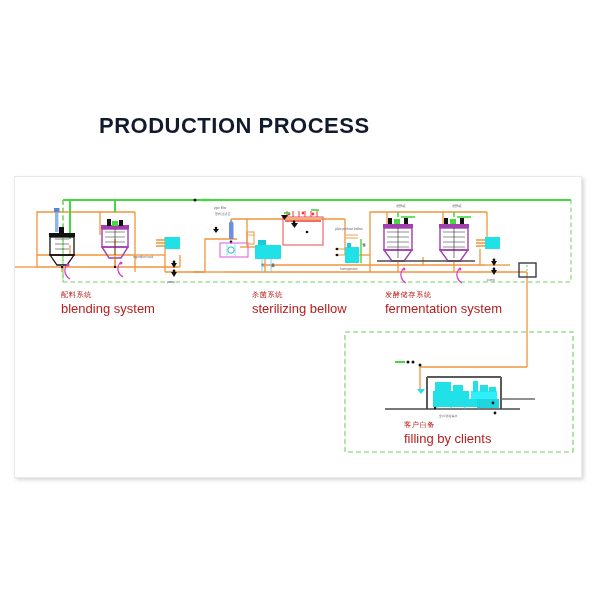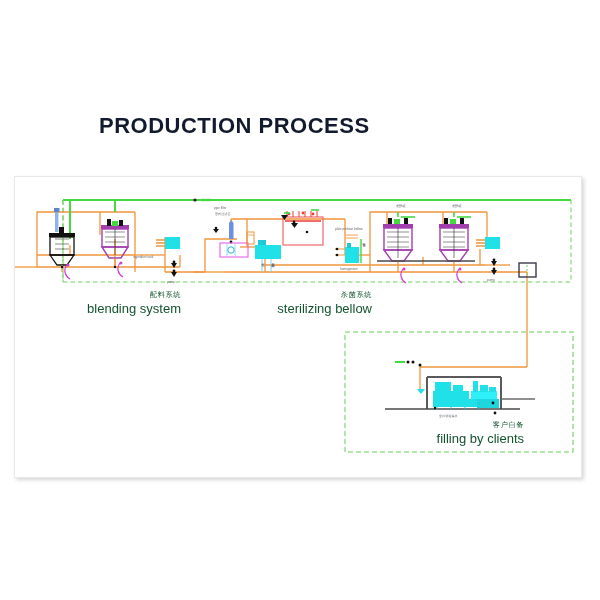--- a/index.html
+++ b/index.html
@@ -31,22 +31,22 @@
     width:566px; height:300px;
     background:#ffffff;
     border:1px solid #e8e8e8;
     box-shadow:2px 2px 4px rgba(0,0,0,0.16);
   }
   .canvas{position:absolute;left:0;top:0;width:566px;height:300px;}
 
   
   .cap{
     position:absolute;
-    text-align:right;
-    color:#14532d;
+    text-align:left;
+    color:#b91c1c;
     line-height:1.45;
     white-space:nowrap;
   }
   .cap .cn{font-size:7.2px;display:block;letter-spacing:0.6px;}
   .cap .en{font-size:13px;display:block;}
 
   
   .tlabel{
     position:absolute;
     font-size:3.1px;
@@ -371,20 +371,24 @@
     <div class="cap" style="left:46px; top:113px; width:120px;">
       <span class="cn">配料系统</span>
       <span class="en">blending system</span>
     </div>
 
     <div class="cap" style="left:237px; top:113px; width:120px;">
       <span class="cn">杀菌系统</span>
       <span class="en">sterilizing bellow</span>
     </div>
 
+    <div class="cap" style="left:370px; top:113px; width:130px;">
+      <span class="cn">发酵储存系统</span>
+      <span class="en">fermentation system</span>
+    </div>
 
     <div class="cap" style="left:389px; top:243px; width:120px;">
       <span class="cn">客户自备</span>
       <span class="en">filling by clients</span>
     </div>
 
   </div>
 </div>
 
 </body></html>

